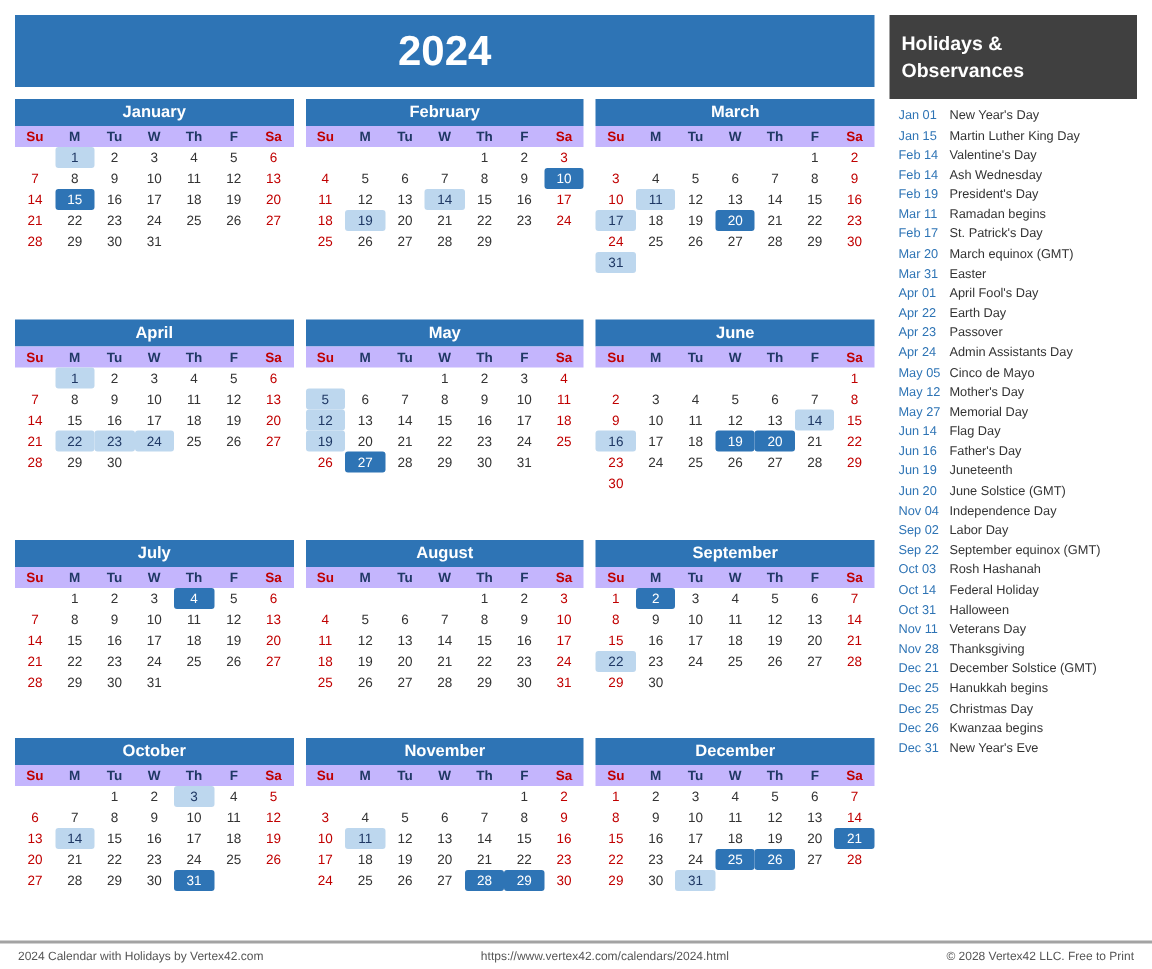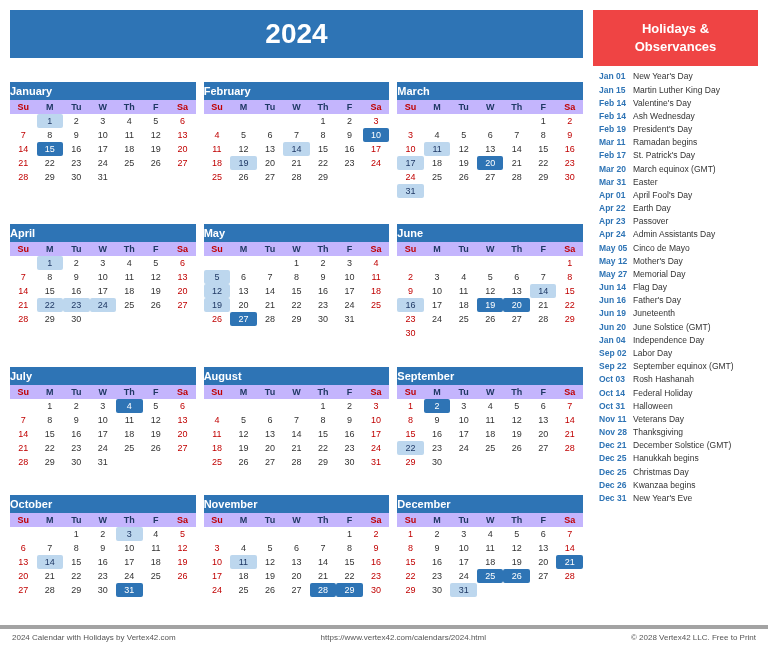--- a/index.html
+++ b/index.html
@@ -15,21 +15,21 @@
     .main-container {
       display: flex;
       flex: 1;
       padding: 10px;
       gap: 10px;
     }
     .calendar-section {
       flex: 1;
       display: flex;
       flex-direction: column;
-      gap: 16px;
+      gap: 0;
     }
     .year-header {
       background: #2E74B5;
       color: #fff;
       text-align: center;
       font-size: 28px;
       font-weight: bold;
       padding: 8px;
       margin-bottom: 8px;
     }
@@ -39,21 +39,21 @@
       gap: 8px;
       flex: 1;
     }
     .month-block {
       display: flex;
       flex-direction: column;
     }
     .month-title {
       background: #2E74B5;
       color: #fff;
-      text-align: left;
+      text-align: center;
       font-size: 11px;
       font-weight: bold;
       padding: 3px 0;
     }
     .day-headers {
       display: grid;
       grid-template-columns: repeat(7, 1fr);
       background: #c4b5fd;
     }
     .day-header {
@@ -92,58 +92,57 @@
       border-radius: 2px;
     }
 
     
     .holidays-sidebar {
       width: 165px;
       display: flex;
       flex-direction: column;
     }
     .holidays-header {
-      background: #ef4444;
+      background: #404040;
       color: #fff;
-      text-align: center;
       font-size: 13px;
       font-weight: bold;
       padding: 10px 8px;
       line-height: 1.4;
     }
     .holidays-list {
       flex: 1;
       padding: 4px 6px;
       overflow: hidden;
     }
     .holiday-item {
       display: flex;
       gap: 4px;
       font-size: 8.5px;
       line-height: 1.55;
       color: #333;
     }
     .holiday-date {
       color: #2E74B5;
-      font-weight: bold;
+      font-weight: normal;
       min-width: 30px;
       font-size: 8.5px;
     }
     .holiday-name {
       color: #333;
     }
 
     
     .footer {
       display: flex;
       justify-content: space-between;
       padding: 4px 12px;
       font-size: 8px;
       color: #555;
-      border-top: 4px solid #a3a3a3;
+      border-top: 2px solid #a3a3a3;
     }
   </style>
 </head>
 <body>
 
 <div class="main-container">
   <div class="calendar-section">
     <div class="year-header">2024</div>
     <div class="months-grid" id="months-grid">
         <div class="month-block">
@@ -791,21 +790,21 @@
         </div>
         <div class="holiday-item">
           <span class="holiday-date">Jun 19</span>
           <span class="holiday-name">Juneteenth</span>
         </div>
         <div class="holiday-item">
           <span class="holiday-date">Jun 20</span>
           <span class="holiday-name">June Solstice (GMT)</span>
         </div>
         <div class="holiday-item">
-          <span class="holiday-date">Jan 04</span>
+          <span class="holiday-date">Nov 04</span>
           <span class="holiday-name">Independence Day</span>
         </div>
         <div class="holiday-item">
           <span class="holiday-date">Sep 02</span>
           <span class="holiday-name">Labor Day</span>
         </div>
         <div class="holiday-item">
           <span class="holiday-date">Sep 22</span>
           <span class="holiday-name">September equinox (GMT)</span>
         </div>

